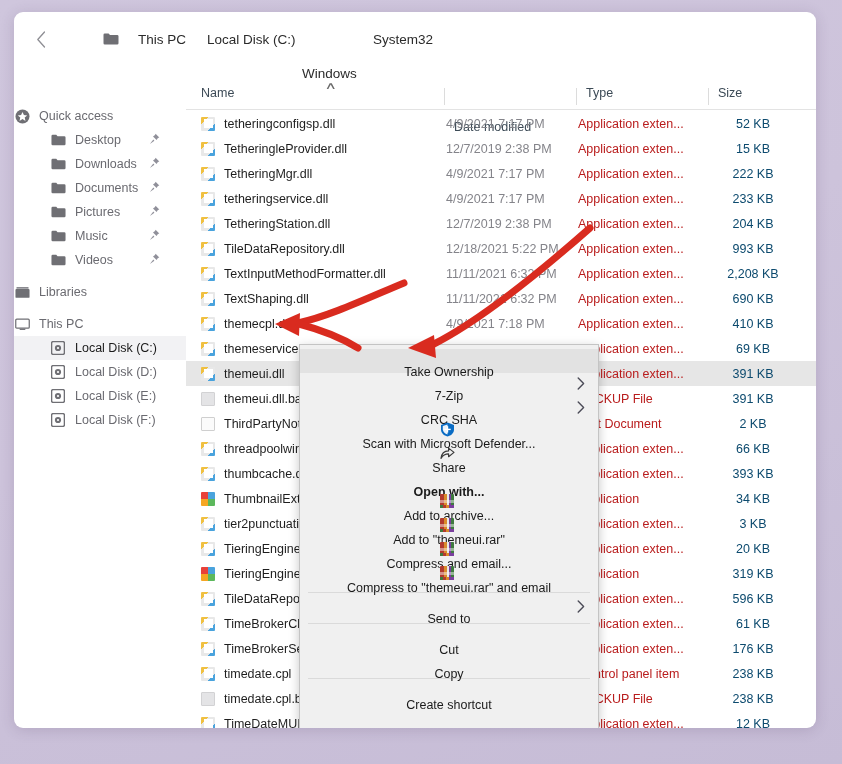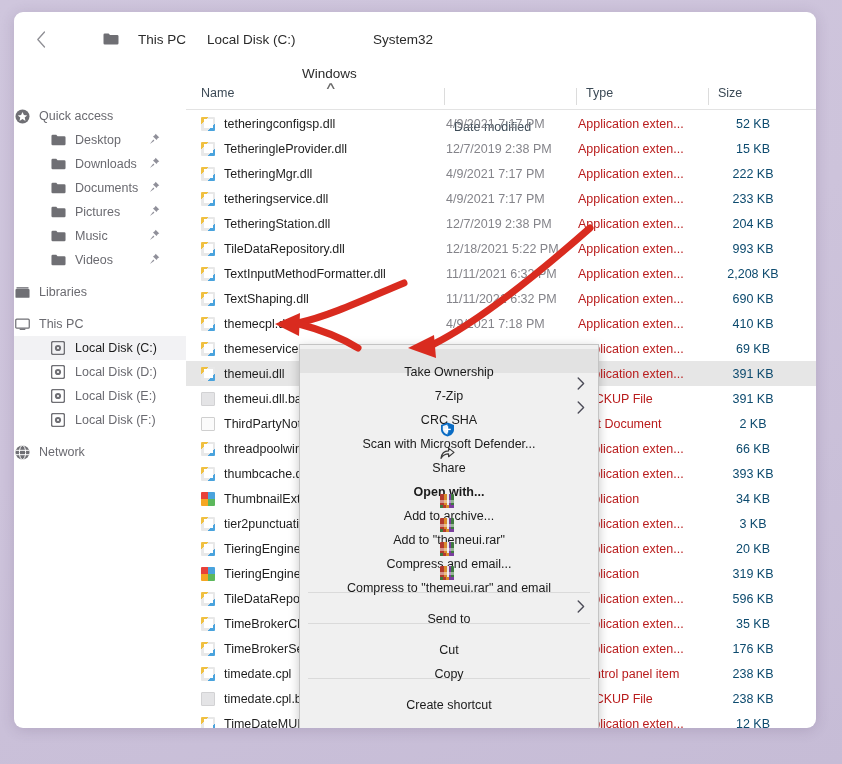--- a/index.html
+++ b/index.html
@@ -420,30 +420,20 @@
           <span class="side-ico">
             <svg width="14" height="14" viewBox="0 0 14 14">
               <rect x="0.6" y="0.6" width="12.8" height="12.8" rx="1.6" fill="none" stroke="#6f6f74" stroke-width="1.4"></rect>
               <circle cx="7" cy="7" r="3.1" fill="#6f6f74"></circle>
               <circle cx="7" cy="7" r="1.1" fill="#ffffff"></circle>
             </svg>
           </span>
           <span class="side-label">Local Disk (F:)</span>
         </div>
         <div class="gap"></div>
-        <div class="side-row">
-          <span class="side-ico">
-            <svg width="15" height="15" viewBox="0 0 15 15">
-              <circle cx="7.5" cy="7.5" r="7" fill="#6f6f74"></circle>
-              <ellipse cx="7.5" cy="7.5" rx="3.1" ry="7" fill="none" stroke="#ffffff" stroke-width="1"></ellipse>
-              <path d="M0.9 5.3 H14.1 M0.9 9.7 H14.1" stroke="#ffffff" stroke-width="1"></path>
-            </svg>
-          </span>
-          <span class="side-label">Network</span>
-        </div>
       </div>
 
     <div id="filelist">
         <div class="frow">
           <div class="f-ico ico-dll"></div>
           <div class="f-name">tetheringconfigsp.dll</div>
           <div class="f-date">4/9/2021 7:17 PM</div>
           <div class="f-type">Application exten...</div>
           <div class="f-size">52 KB</div>
         </div>
@@ -578,21 +568,21 @@
           <div class="f-name">TileDataRepository.dll</div>
           <div class="f-date"></div>
           <div class="f-type">Application exten...</div>
           <div class="f-size">596 KB</div>
         </div>
         <div class="frow">
           <div class="f-ico ico-dll"></div>
           <div class="f-name">TimeBrokerClient.dll</div>
           <div class="f-date"></div>
           <div class="f-type">Application exten...</div>
-          <div class="f-size">35 KB</div>
+          <div class="f-size">61 KB</div>
         </div>
         <div class="frow">
           <div class="f-ico ico-dll"></div>
           <div class="f-name">TimeBrokerServer.dll</div>
           <div class="f-date"></div>
           <div class="f-type">Application exten...</div>
           <div class="f-size">176 KB</div>
         </div>
         <div class="frow">
           <div class="f-ico ico-cpl"></div>

